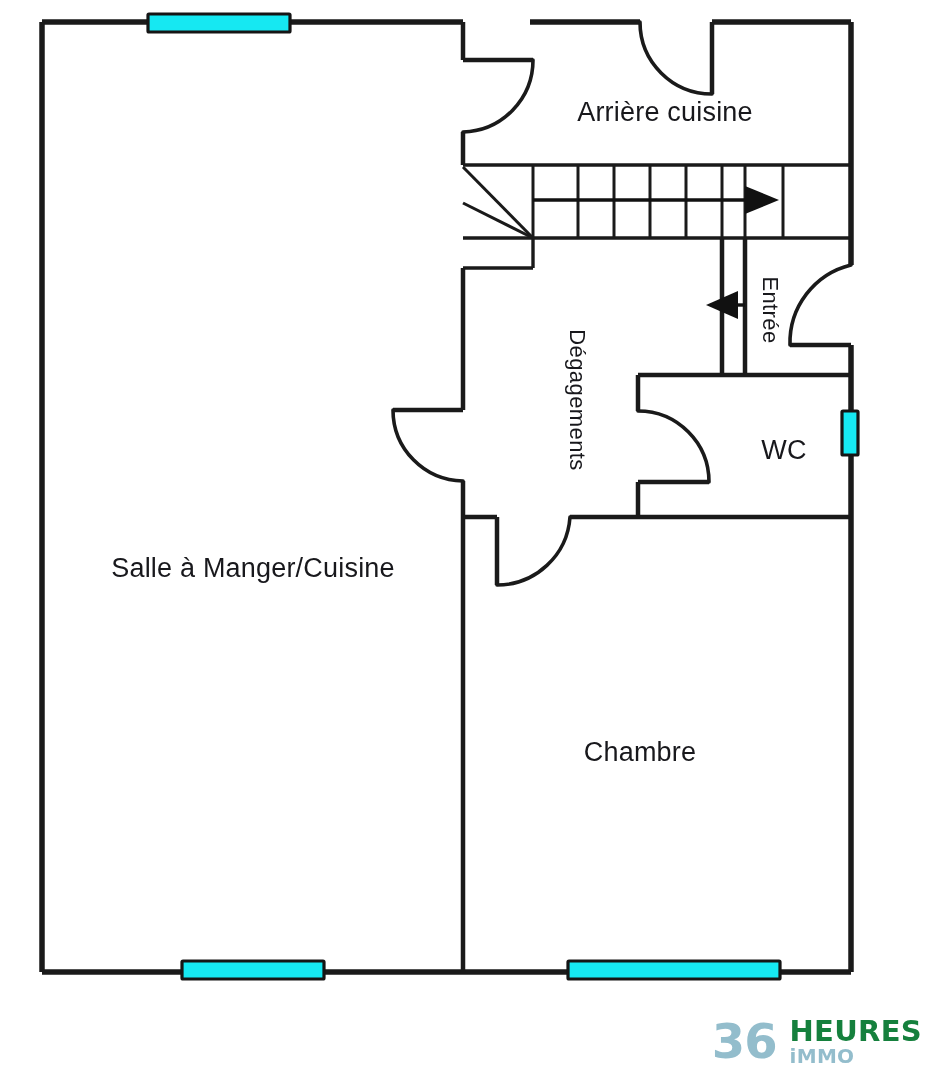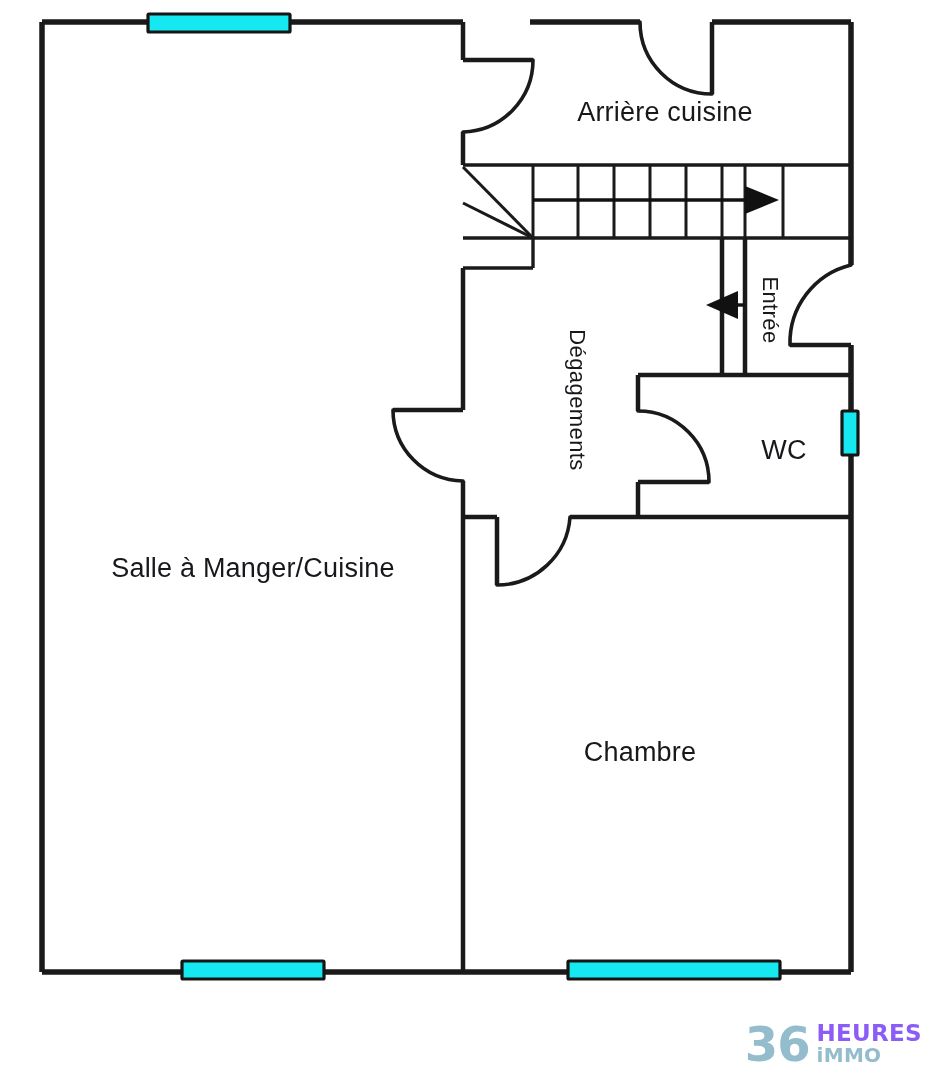--- a/index.html
+++ b/index.html
@@ -59,41 +59,41 @@
     font-size: 22px;
     fill: #18181c;
     letter-spacing: 0.4px;
   }
   .logo {
     position: absolute;
     right: 16px;
     bottom: 14px;
     display: flex;
     align-items: center;
-    gap: 7px;
+    gap: 13px;
     user-select: none;
   }
   .logo-num {
     font-family: "DejaVu Sans", sans-serif;
     font-size: 48px;
     font-weight: 700;
     color: #93bdcc;
     line-height: 0.92;
     letter-spacing: -1px;
   }
   .logo-words {
     display: flex;
     flex-direction: column;
     line-height: 1.0;
   }
   .logo-line1 {
     font-family: "DejaVu Sans", sans-serif;
-    font-size: 23px;
+    font-size: 29px;
     font-weight: 700;
-    color: #8b5cf6;
+    color: #15803d;
     letter-spacing: 0.3px;
   }
   .logo-line2 {
     font-family: "DejaVu Sans", sans-serif;
     font-size: 20px;
     font-weight: 700;
     color: #93bdcc;
     letter-spacing: 0.3px;
   }
 </style>

